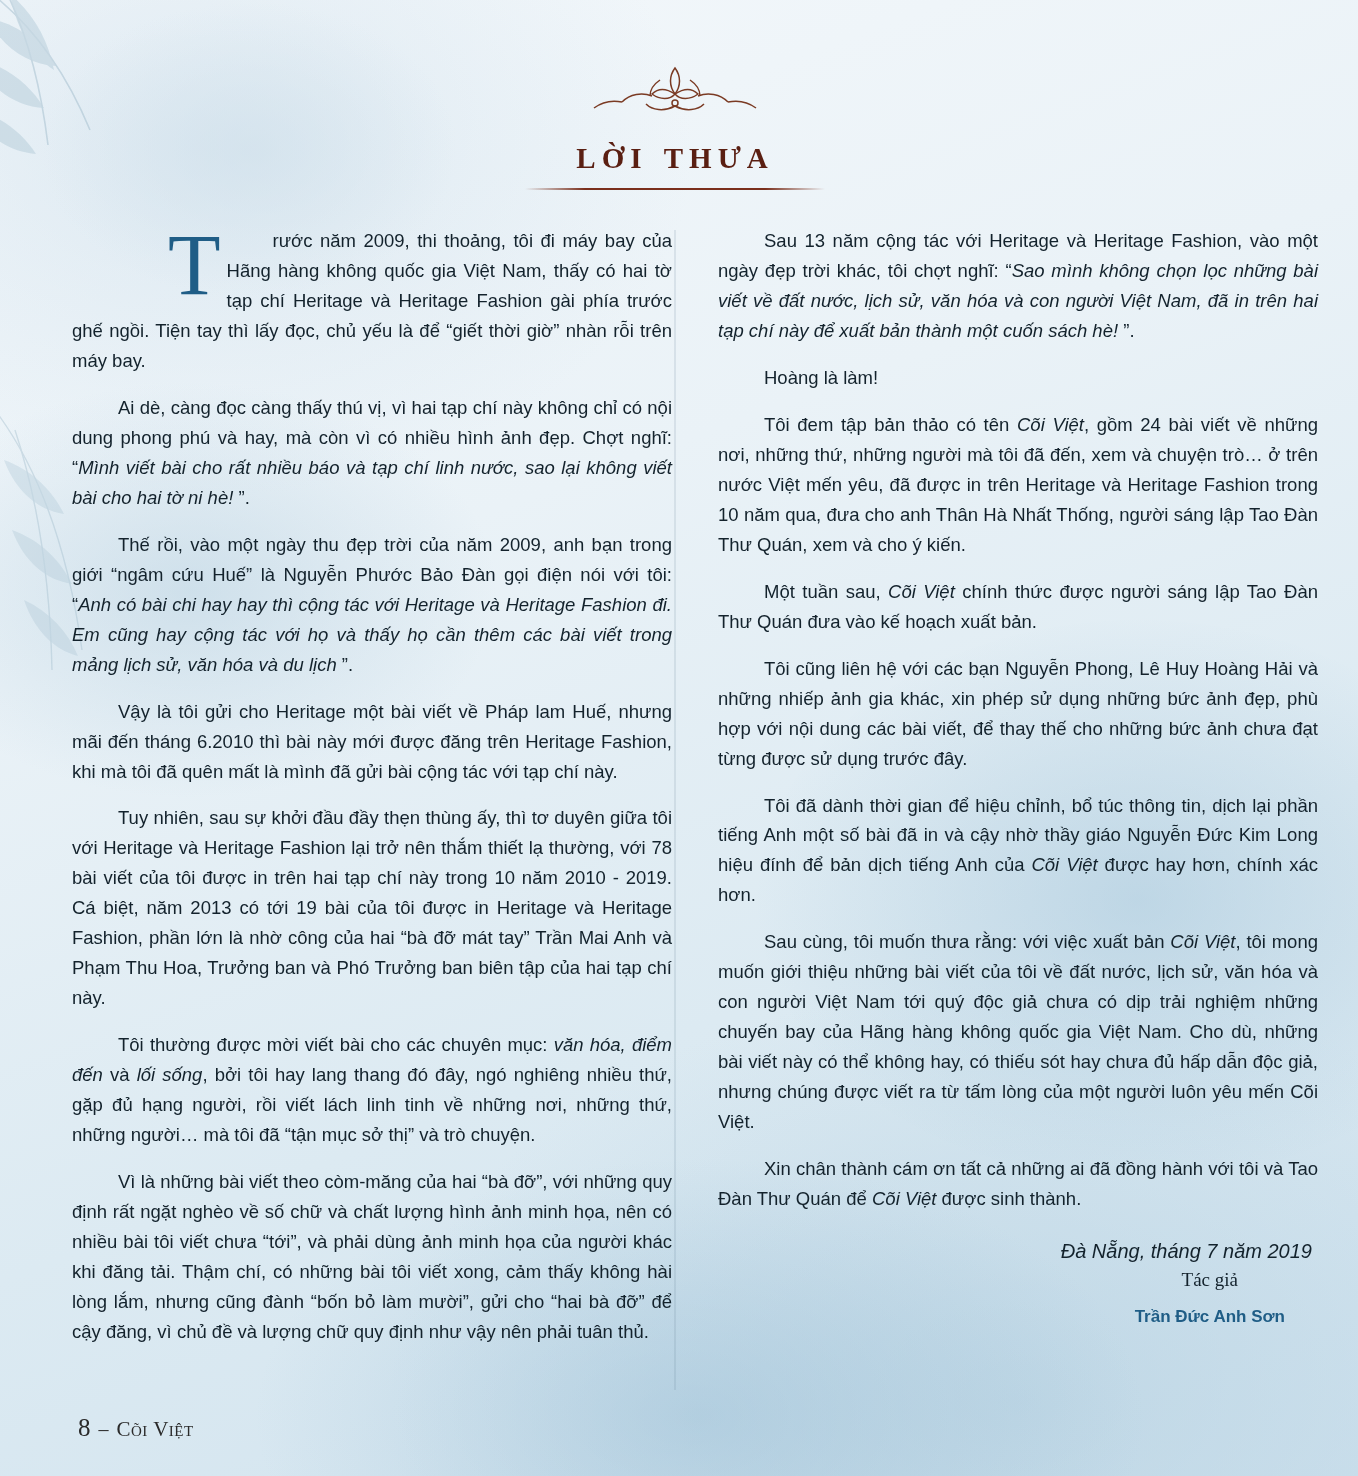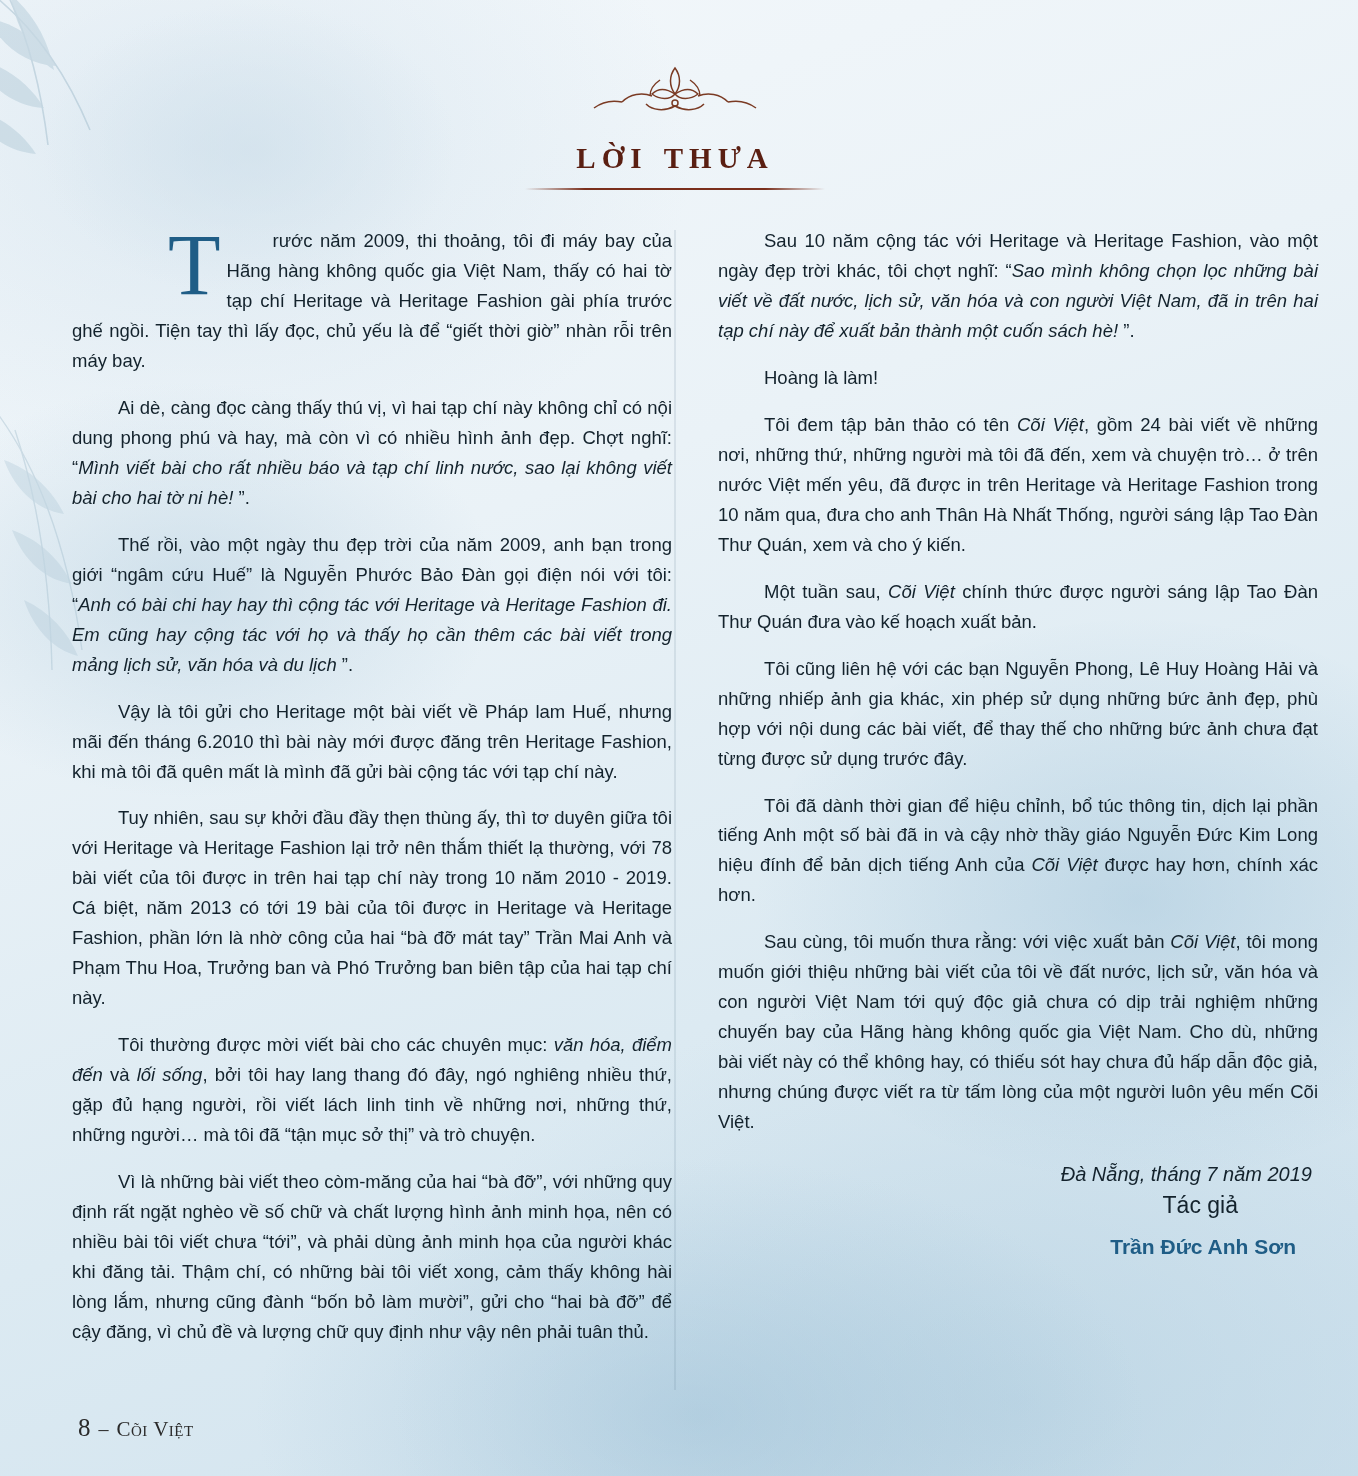--- a/index.html
+++ b/index.html
@@ -133,32 +133,32 @@
     padding-right: 6px;
   }
   .sig-place {
     font-family: "Liberation Sans", sans-serif;
     font-style: italic;
     font-size: 20px;
     color: #13222c;
     margin: 0 0 6px 0;
   }
   .sig-role {
-    font-family: Liberation Sans, sans-serif;
-    font-size: 23px;
+    font-family: Liberation Serif, serif;
+    font-size: 19px;
     color: #13222c;
     margin: 0 0 16px 0;
     padding-right: 74px;
   }
   .sig-name {
     font-family: "Liberation Sans", sans-serif;
-    font-size: 21px;
+    font-size: 17px;
     font-weight: 700;
     color: #1f5d86;
-    margin: 0;
+    margin: 11px;
     padding-right: 16px;
   }
 
   .footer {
     position: absolute;
     left: 78px;
     bottom: 34px;
     z-index: 6;
     display: flex;
     align-items: baseline;
@@ -245,27 +245,28 @@
       <div class="col" id="col-left">
           <p class="body dropcap-para"><span class="dropcap">T</span><span>rước năm 2009, thi thoảng, tôi đi máy bay của Hãng hàng không quốc gia Việt Nam, thấy có hai tờ tạp chí Heritage và Heritage Fashion gài phía trước ghế ngồi. Tiện tay thì lấy đọc, chủ yếu là để “giết thời giờ” nhàn rỗi trên máy bay.</span></p>
           <p class="body"><span>Ai dè, càng đọc càng thấy thú vị, vì hai tạp chí này không chỉ có nội dung phong phú và hay, mà còn vì có nhiều hình ảnh đẹp. Chợt nghĩ: “</span><em class="it">Mình viết bài cho rất nhiều báo và tạp chí linh nước, sao lại không viết bài cho hai tờ ni hè!</em><span> ”.</span></p>
           <p class="body"><span>Thế rồi, vào một ngày thu đẹp trời của năm 2009, anh bạn trong giới “ngâm cứu Huế” là Nguyễn Phước Bảo Đàn gọi điện nói với tôi: “</span><em class="it">Anh có bài chi hay hay thì cộng tác với Heritage và Heritage Fashion đi. Em cũng hay cộng tác với họ và thấy họ cần thêm các bài viết trong mảng lịch sử, văn hóa và du lịch</em><span> ”.</span></p>
           <p class="body"><span>Vậy là tôi gửi cho Heritage một bài viết về Pháp lam Huế, nhưng mãi đến tháng 6.2010 thì bài này mới được đăng trên Heritage Fashion, khi mà tôi đã quên mất là mình đã gửi bài cộng tác với tạp chí này.</span></p>
           <p class="body"><span>Tuy nhiên, sau sự khởi đầu đầy thẹn thùng ấy, thì tơ duyên giữa tôi với Heritage và Heritage Fashion lại trở nên thắm thiết lạ thường, với 78 bài viết của tôi được in trên hai tạp chí này trong 10 năm 2010 - 2019. Cá biệt, năm 2013 có tới 19 bài của tôi được in Heritage và Heritage Fashion, phần lớn là nhờ công của hai “bà đỡ mát tay” Trần Mai Anh và Phạm Thu Hoa, Trưởng ban và Phó Trưởng ban biên tập của hai tạp chí này.</span></p>
           <p class="body"><span>Tôi thường được mời viết bài cho các chuyên mục: </span><em class="it">văn hóa, điểm đến</em><span> và </span><em class="it">lối sống</em><span>, bởi tôi hay lang thang đó đây, ngó nghiêng nhiều thứ, gặp đủ hạng người, rồi viết lách linh tinh về những nơi, những thứ, những người… mà tôi đã “tận mục sở thị” và trò chuyện.</span></p>
           <p class="body"><span>Vì là những bài viết theo còm-măng của hai “bà đỡ”, với những quy định rất ngặt nghèo về số chữ và chất lượng hình ảnh minh họa, nên có nhiều bài tôi viết chưa “tới”, và phải dùng ảnh minh họa của người khác khi đăng tải. Thậm chí, có những bài tôi viết xong, cảm thấy không hài lòng lắm, nhưng cũng đành “bốn bỏ làm mười”, gửi cho “hai bà đỡ” để cậy đăng, vì chủ đề và lượng chữ quy định như vậy nên phải tuân thủ.</span></p>
         </div>
       <div class="col" id="col-right">
-        <p class="body"><span>Sau 10 năm cộng tác với Heritage và Heritage Fashion, vào một ngày đẹp trời khác, tôi chợt nghĩ: “</span><em class="it">Sao mình không chọn lọc những bài viết về đất nước, lịch sử, văn hóa và con người Việt Nam, đã in trên hai tạp chí này để xuất bản thành một cuốn sách hè!</em><span> ”.</span></p>
+        <p class="body"><span>Sau 13 năm cộng tác với Heritage và Heritage Fashion, vào một ngày đẹp trời khác, tôi chợt nghĩ: “</span><em class="it">Sao mình không chọn lọc những bài viết về đất nước, lịch sử, văn hóa và con người Việt Nam, đã in trên hai tạp chí này để xuất bản thành một cuốn sách hè!</em><span> ”.</span></p>
           <p class="body"><span>Hoàng là làm!</span></p>
           <p class="body"><span>Tôi đem tập bản thảo có tên </span><em class="it">Cõi Việt</em><span>, gồm 24 bài viết về những nơi, những thứ, những người mà tôi đã đến, xem và chuyện trò… ở trên nước Việt mến yêu, đã được in trên Heritage và Heritage Fashion trong 10 năm qua, đưa cho anh Thân Hà Nhất Thống, người sáng lập Tao Đàn Thư Quán, xem và cho ý kiến.</span></p>
           <p class="body"><span>Một tuần sau, </span><em class="it">Cõi Việt</em><span> chính thức được người sáng lập Tao Đàn Thư Quán đưa vào kế hoạch xuất bản.</span></p>
           <p class="body"><span>Tôi cũng liên hệ với các bạn Nguyễn Phong, Lê Huy Hoàng Hải và những nhiếp ảnh gia khác, xin phép sử dụng những bức ảnh đẹp, phù hợp với nội dung các bài viết, để thay thế cho những bức ảnh chưa đạt từng được sử dụng trước đây.</span></p>
           <p class="body"><span>Tôi đã dành thời gian để hiệu chỉnh, bổ túc thông tin, dịch lại phần tiếng Anh một số bài đã in và cậy nhờ thầy giáo Nguyễn Đức Kim Long hiệu đính để bản dịch tiếng Anh của </span><em class="it">Cõi Việt</em><span> được hay hơn, chính xác hơn.</span></p>
           <p class="body"><span>Sau cùng, tôi muốn thưa rằng: với việc xuất bản </span><em class="it">Cõi Việt</em><span>, tôi mong muốn giới thiệu những bài viết của tôi về đất nước, lịch sử, văn hóa và con người Việt Nam tới quý độc giả chưa có dịp trải nghiệm những chuyến bay của Hãng hàng không quốc gia Việt Nam. Cho dù, những bài viết này có thể không hay, có thiếu sót hay chưa đủ hấp dẫn độc giả, nhưng chúng được viết ra từ tấm lòng của một người luôn yêu mến Cõi Việt.</span></p>
+          <p class="body"><span>Xin chân thành cám ơn tất cả những ai đã đồng hành với tôi và Tao Đàn Thư Quán để </span><em class="it">Cõi Việt</em><span> được sinh thành.</span></p>
           <div class="signature">
           <p class="sig-place">Đà Nẵng, tháng 7 năm 2019</p>
           <p class="sig-role">Tác giả</p>
           <p class="sig-name">Trần Đức Anh Sơn</p>
         </div>
       </div>
     </div>
   </div>
 
   <div class="footer">

